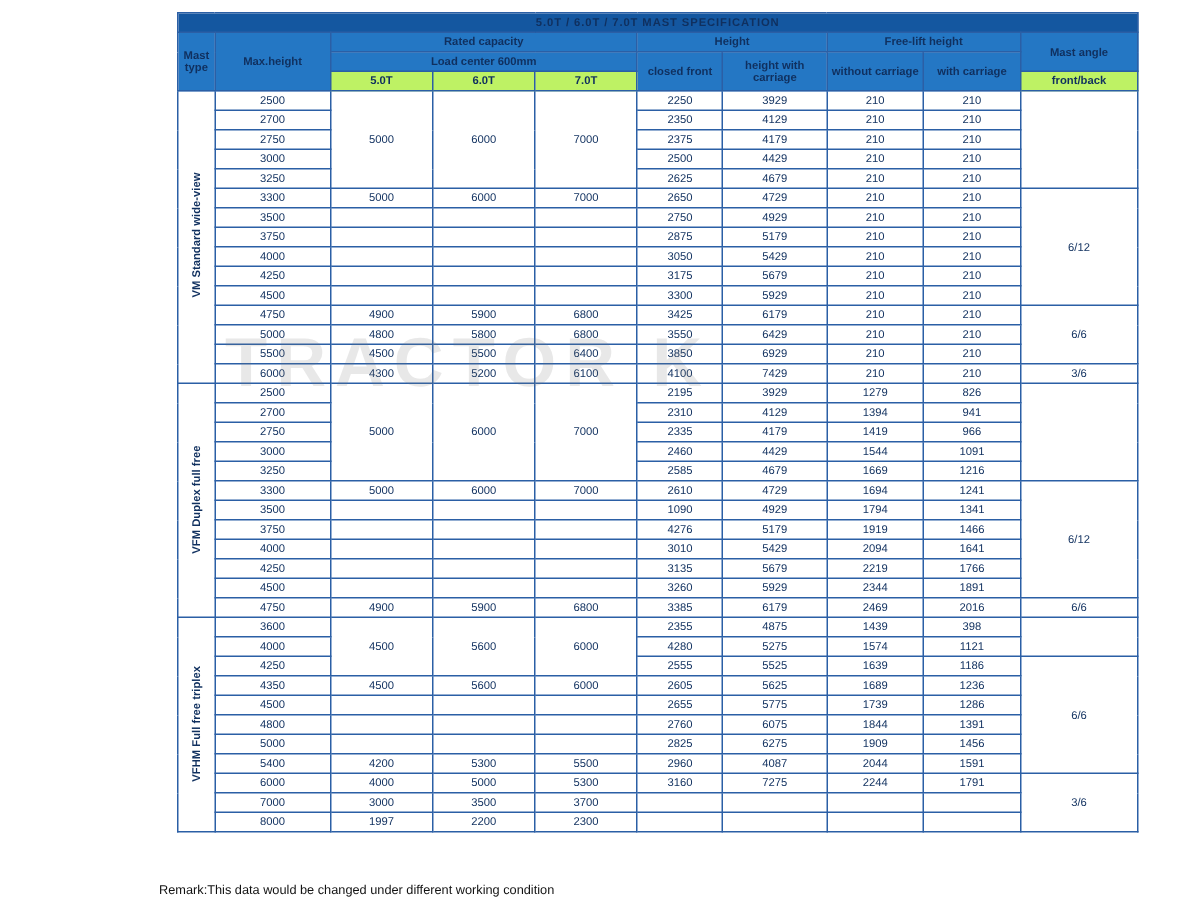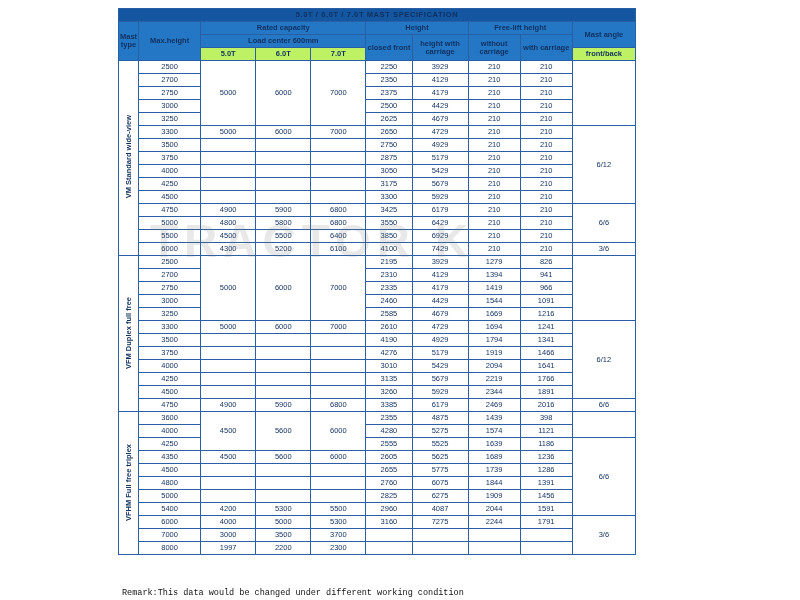--- a/index.html
+++ b/index.html
@@ -28,21 +28,21 @@
     pointer-events: none;
     user-select: none;
     z-index: 5;
   }
   table.spec {
     border-collapse: collapse;
     table-layout: fixed;
     position: absolute;
     top: 8px;
     left: 118px;
-    width: 518px;
+    width: 641px;
     background: #fff;
     padding-left: 44px;
   }
   table.spec td, table.spec th {
     border: 1px solid #2b5fa5;
     font-size: 7.5px;
     text-align: center;
     vertical-align: middle;
     padding: 0;
     line-height: 1.05;
@@ -77,25 +77,25 @@
   .vert {
     writing-mode: vertical-rl;
     transform: rotate(180deg);
     white-space: nowrap;
     display: inline-block;
   }
   td.num { background: #ffffff; }
   td.faint { color: #cfd6dd; }
   .remark {
     position: absolute;
-    left: 122px;
+    left: 106px;
     top: 588px;
     font-size: 8.5px;
     color: #111111;
-    font-family: Liberation Mono, monospace;
+    font-family: Liberation Sans, sans-serif;
   }
 </style>
 </head>
 <body>
 
 <div id="root">
 
   <div class="watermark">TRACTOR K</div>
 
   <table class="spec">
@@ -328,21 +328,21 @@
           <td class="num">4729</td>
           <td class="num">1694</td>
           <td class="num">1241</td>
           <td class="num" rowspan="6">6/12</td>
         </tr>
         <tr>
           <td class="num">3500</td>
           <td class="num"></td>
           <td class="num"></td>
           <td class="num"></td>
-          <td class="num">4190</td>
+          <td class="num">1090</td>
           <td class="num">4929</td>
           <td class="num">1794</td>
           <td class="num">1341</td>
         </tr>
         <tr>
           <td class="num">3750</td>
           <td class="num"></td>
           <td class="num"></td>
           <td class="num"></td>
           <td class="num">4276</td>

